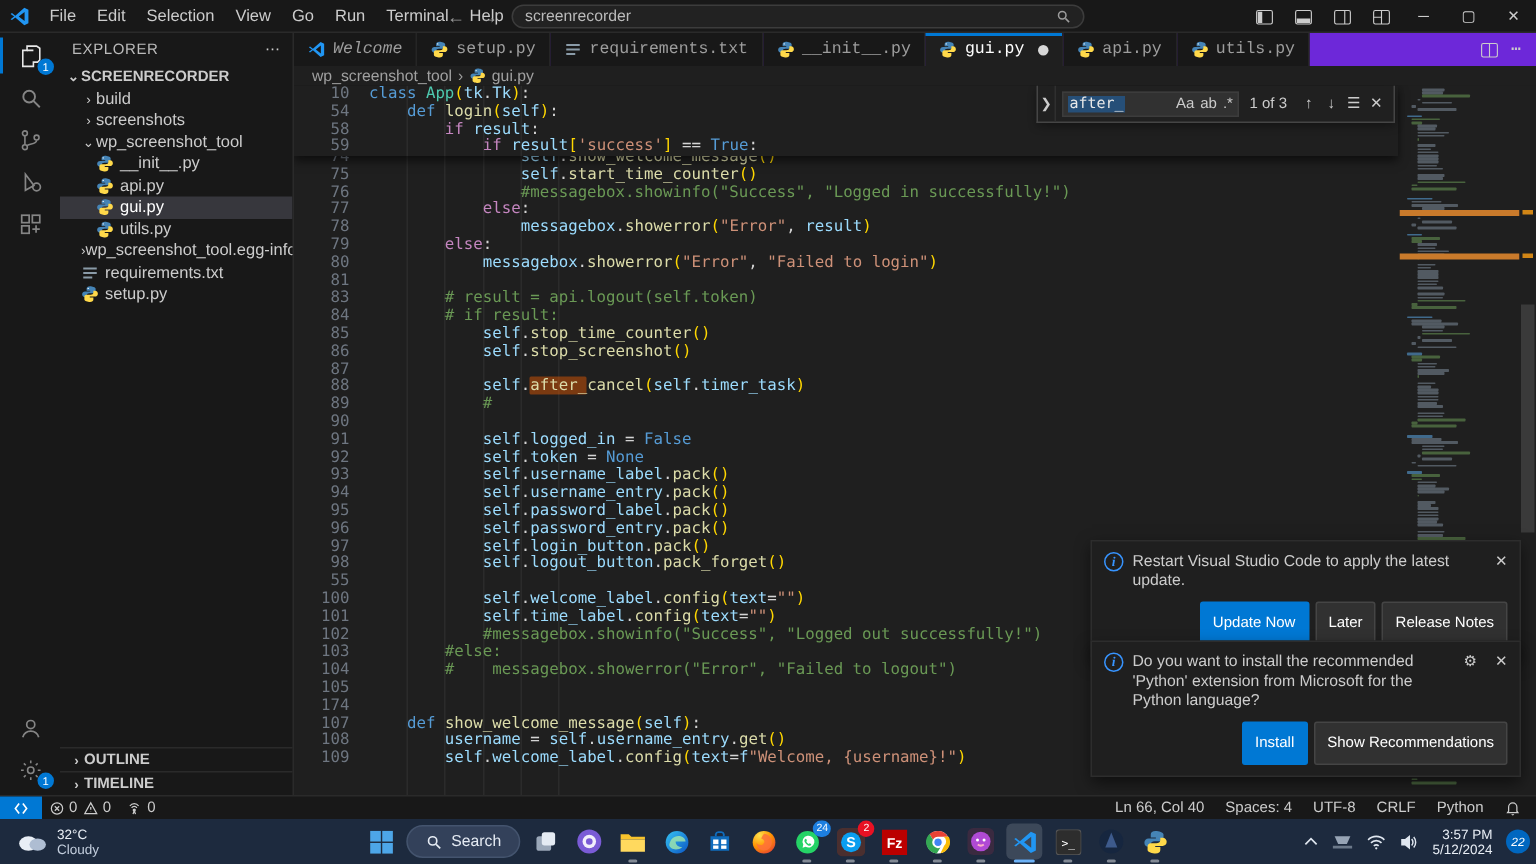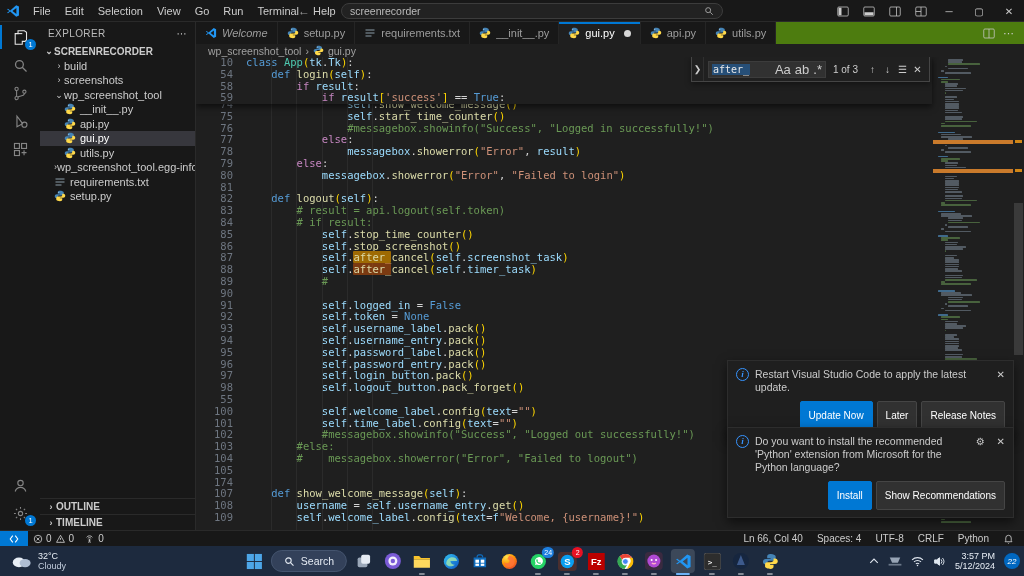--- a/index.html
+++ b/index.html
@@ -33,21 +33,21 @@
   .tree { flex:1; overflow:hidden; }
   .trow { height:14.5px; display:flex; align-items:center; color:#cccccc; white-space:nowrap; cursor:pointer; }
   .trow.selected { background:#37373d; color:#ffffff; }
   .trow .chev { width:10px; font-size:9px; color:#cccccc; display:inline-block; text-align:center; }
   .trow .fic { width:12px; height:12px; margin-right:4px; flex:none; }
   .trow.root { font-weight:bold; color:#cccccc; }
   .sb-bottom .trow { border-top:1px solid #2a2a2a; font-weight:bold; font-size:10px; height:16px; }
 
   
   .editor-col { flex:1; display:flex; flex-direction:column; background:#1f1f1f; min-width:0; }
-  .tabbar { height:22px; background:#4d7c0f; display:flex; align-items:stretch; }
+  .tabbar { height:22px; background:#6d28d9; display:flex; align-items:stretch;font-family:Liberation Mono, monospace; }
   .tab { display:flex; align-items:center; gap:5px; padding:0 9px; font-size:11px; color:#9d9d9d; background:#181818; border-right:1px solid #252525; cursor:pointer; position:relative; }
   .tab.active { background:#1f1f1f; color:#ffffff; }
   .tab.active::before { content:""; position:absolute; left:0; right:0; top:0; height:1.5px; background:#0078d4; }
   .tab .ti { width:12px; height:12px; flex:none; }
   .tab .dirty { width:7px; height:7px; border-radius:50%; background:#d7d7d7; margin-left:4px; }
   .tab.italic .tlabel { font-style:italic; }
   .tab-actions { margin-left:auto; display:flex; align-items:center; gap:8px; padding:0 10px; color:#cccccc; }
   .breadcrumbs { height:13px; display:flex; align-items:center; gap:4px; padding:0 12px; font-size:10.5px; color:#a0a0a0; background:#1f1f1f; }
   .breadcrumbs .fic { width:11px; height:11px; }
 
@@ -66,21 +66,21 @@
   .k{color:#569cd6} .c2{color:#c586c0} .s{color:#ce9178} .cm{color:#6a9955}
   .f{color:#dcdcaa} .t{color:#4ec9b0} .v{color:#9cdcfe} .b{color:#ffd700} .o{color:#d4d4d4}
   .fm { background:rgba(234,92,0,.45); border-radius:1px; }
   .fm.cur { background:#9e6a03; }
 
   
   .findw { position:absolute; top:0; right:94px; height:25px; background:#202020; border:1px solid #454545; border-top:none; display:flex; align-items:center; z-index:10; box-shadow:0 2px 6px rgba(0,0,0,.4); padding-right:4px; }
   .findw .exp { width:12px; height:100%; display:flex; align-items:center; justify-content:center; color:#cccccc; font-size:9px; border-right:1px solid #2f2f2f; }
   .find-input { width:118px; height:17px; margin-left:4px; background:#313131; border:1px solid #3c3c3c; display:flex; align-items:center; padding:0 3px; font-size:10px; color:#e8e8e8; }
   .find-input .sel { background:#264f78; padding:0 1px; font-family:"DejaVu Sans Mono",monospace; }
-  .find-input .toggles { margin-left:auto; display:flex; gap:4px; color:#cccccc; font-size:13px; }
+  .find-input .toggles { margin-left:auto; display:flex; gap:4px; color:#cccccc; font-size:10px; }
   .findw .count { margin:0 7px; font-size:10px; color:#cccccc; white-space:nowrap; }
   .findw .fbtn { width:15px; text-align:center; color:#cccccc; font-size:10px; }
 
   
   .minimap { position:absolute; top:0; right:11px; width:80px; bottom:0; z-index:6; overflow:hidden; }
   .mm-bar { position:absolute; height:1.5px; border-radius:.5px; }
   .mm-match { position:absolute; left:0; right:0; height:3.5px; background:#c97a2b; }
   .vscroll { position:absolute; top:0; right:0; width:11px; bottom:0; z-index:7; }
   .vthumb { position:absolute; left:1px; right:1px; background:rgba(121,121,121,.3); }
   .vmark { position:absolute; left:2px; right:2px; height:2.5px; background:#d18616; }
@@ -434,26 +434,25 @@
           </div>
         <div class="inner" id="code">
             <div class="cl"><span class="ln">74</span><span class="ct">                <span class="v">self</span><span class="o">.</span><span class="f">show_welcome_message</span><span class="b">(</span><span class="b">)</span></span></div>
             <div class="cl"><span class="ln">75</span><span class="ct">                <span class="v">self</span><span class="o">.</span><span class="f">start_time_counter</span><span class="b">(</span><span class="b">)</span></span></div>
             <div class="cl"><span class="ln">76</span><span class="ct">                <span class="cm">#messagebox.showinfo("Success", "Logged in successfully!")</span></span></div>
             <div class="cl"><span class="ln">77</span><span class="ct">            <span class="c2">else</span><span class="o">:</span></span></div>
             <div class="cl"><span class="ln">78</span><span class="ct">                <span class="v">messagebox</span><span class="o">.</span><span class="f">showerror</span><span class="b">(</span><span class="s">"Error"</span><span class="o">,</span> <span class="v">result</span><span class="b">)</span></span></div>
             <div class="cl"><span class="ln">79</span><span class="ct">        <span class="c2">else</span><span class="o">:</span></span></div>
             <div class="cl"><span class="ln">80</span><span class="ct">            <span class="v">messagebox</span><span class="o">.</span><span class="f">showerror</span><span class="b">(</span><span class="s">"Error"</span><span class="o">,</span> <span class="s">"Failed to login"</span><span class="b">)</span></span></div>
             <div class="cl"><span class="ln">81</span><span class="ct"></span></div>
-            <div class="cl"><span class="ln">82</span><span class="ct">    <span class="k">def</span> <span class="f">logout</span><span class="b">(</span><span class="v">self</span><span class="b">)</span><span class="o">:</span></span></div>
             <div class="cl"><span class="ln">83</span><span class="ct">        <span class="cm"># result = api.logout(self.token)</span></span></div>
             <div class="cl"><span class="ln">84</span><span class="ct">        <span class="cm"># if result:</span></span></div>
             <div class="cl"><span class="ln">85</span><span class="ct">            <span class="v">self</span><span class="o">.</span><span class="f">stop_time_counter</span><span class="b">(</span><span class="b">)</span></span></div>
             <div class="cl"><span class="ln">86</span><span class="ct">            <span class="v">self</span><span class="o">.</span><span class="f">stop_screenshot</span><span class="b">(</span><span class="b">)</span></span></div>
-            <div class="cl"><span class="ln">87</span><span class="ct">            <span class="v">self</span><span class="o">.</span><span class="f"><span class="fm cur">after_</span>cancel</span><span class="b">(</span><span class="v">self</span><span class="o">.</span><span class="v">screenshot_task</span><span class="b">)</span></span></div>
+            <div class="cl"><span class="ln">87</span></div>
             <div class="cl"><span class="ln">88</span><span class="ct">            <span class="v">self</span><span class="o">.</span><span class="f"><span class="fm">after_</span>cancel</span><span class="b">(</span><span class="v">self</span><span class="o">.</span><span class="v">timer_task</span><span class="b">)</span></span></div>
             <div class="cl"><span class="ln">89</span><span class="ct">            <span class="cm">#</span></span></div>
             <div class="cl"><span class="ln">90</span><span class="ct"></span></div>
             <div class="cl"><span class="ln">91</span><span class="ct">            <span class="v">self</span><span class="o">.</span><span class="v">logged_in</span> <span class="o">=</span> <span class="k">False</span></span></div>
             <div class="cl"><span class="ln">92</span><span class="ct">            <span class="v">self</span><span class="o">.</span><span class="v">token</span> <span class="o">=</span> <span class="k">None</span></span></div>
             <div class="cl"><span class="ln">93</span><span class="ct">            <span class="v">self</span><span class="o">.</span><span class="v">username_label</span><span class="o">.</span><span class="f">pack</span><span class="b">(</span><span class="b">)</span></span></div>
             <div class="cl"><span class="ln">94</span><span class="ct">            <span class="v">self</span><span class="o">.</span><span class="v">username_entry</span><span class="o">.</span><span class="f">pack</span><span class="b">(</span><span class="b">)</span></span></div>
             <div class="cl"><span class="ln">95</span><span class="ct">            <span class="v">self</span><span class="o">.</span><span class="v">password_label</span><span class="o">.</span><span class="f">pack</span><span class="b">(</span><span class="b">)</span></span></div>
             <div class="cl"><span class="ln">96</span><span class="ct">            <span class="v">self</span><span class="o">.</span><span class="v">password_entry</span><span class="o">.</span><span class="f">pack</span><span class="b">(</span><span class="b">)</span></span></div>
             <div class="cl"><span class="ln">97</span><span class="ct">            <span class="v">self</span><span class="o">.</span><span class="v">login_button</span><span class="o">.</span><span class="f">pack</span><span class="b">(</span><span class="b">)</span></span></div>

